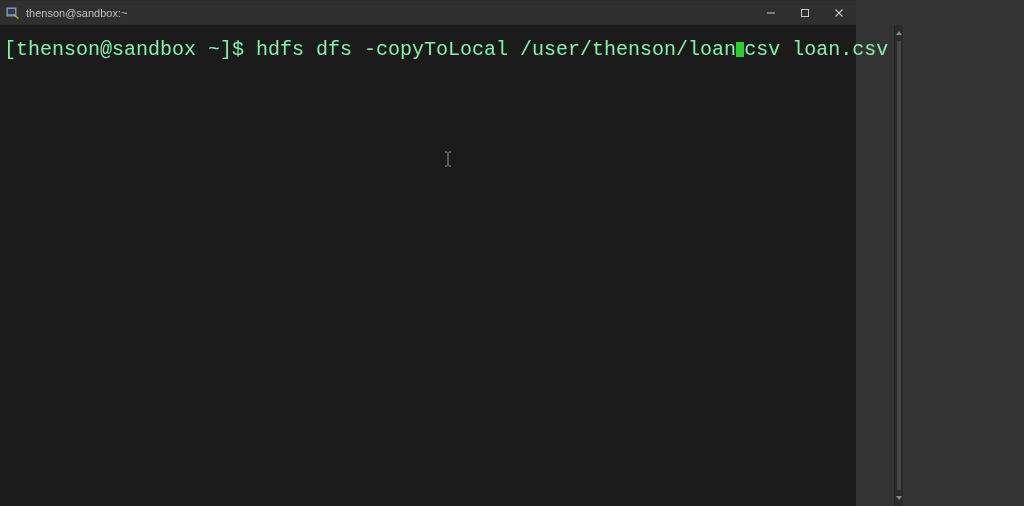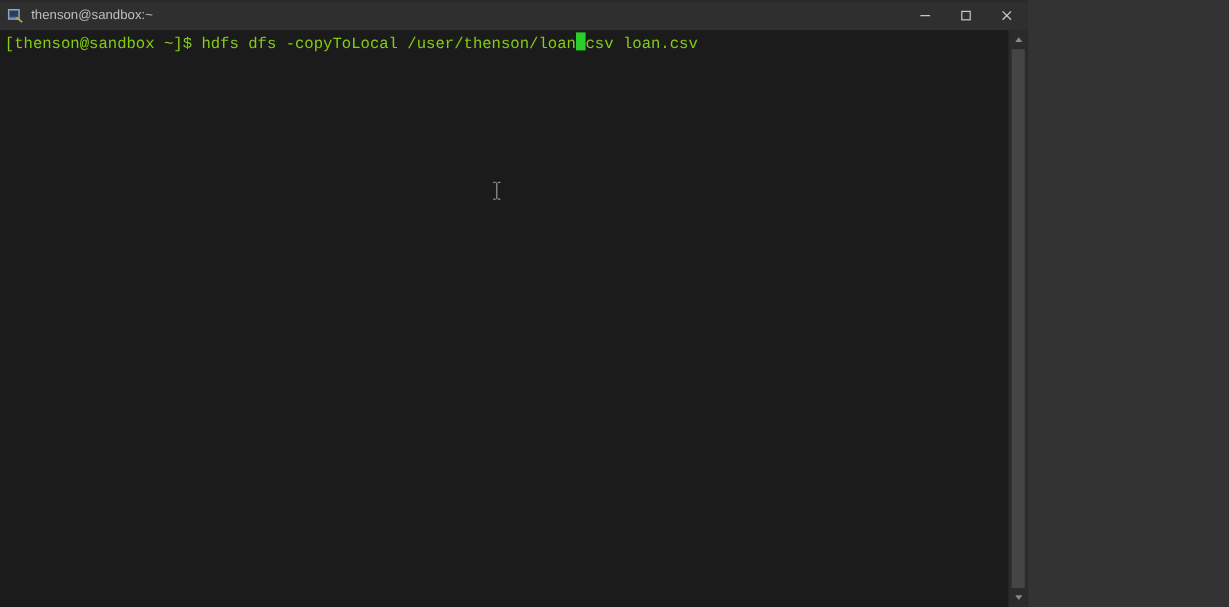--- a/index.html
+++ b/index.html
@@ -31,25 +31,25 @@
       display: inline-flex; align-items: center; justify-content: center;
       color: #c9c9c9;
     }
     .win-btn svg { display: block; }
     .terminal-wrap {
       flex: 1 1 auto; display: flex; position: relative;
       background: #1b1b1b;
     }
     .terminal {
       flex: 1 1 auto;
-      padding: 2px 6px 4px 4px;
+      padding: 16px 6px 4px 4px;
       font-family: Consolas, "Liberation Mono", Menlo, monospace;
-      font-size: 13px;
+      font-size: 20px;
       line-height: 18px;
-      color: #84cc16;
+      color: #86efac;
       white-space: pre;
       position: relative;
     }
     .prompt-line { display: block; }
     .cursor-block {
       display: inline-block;
       width: 8px; height: 15px;
       background: #2bcf2b;
       vertical-align: -2px;
     }

